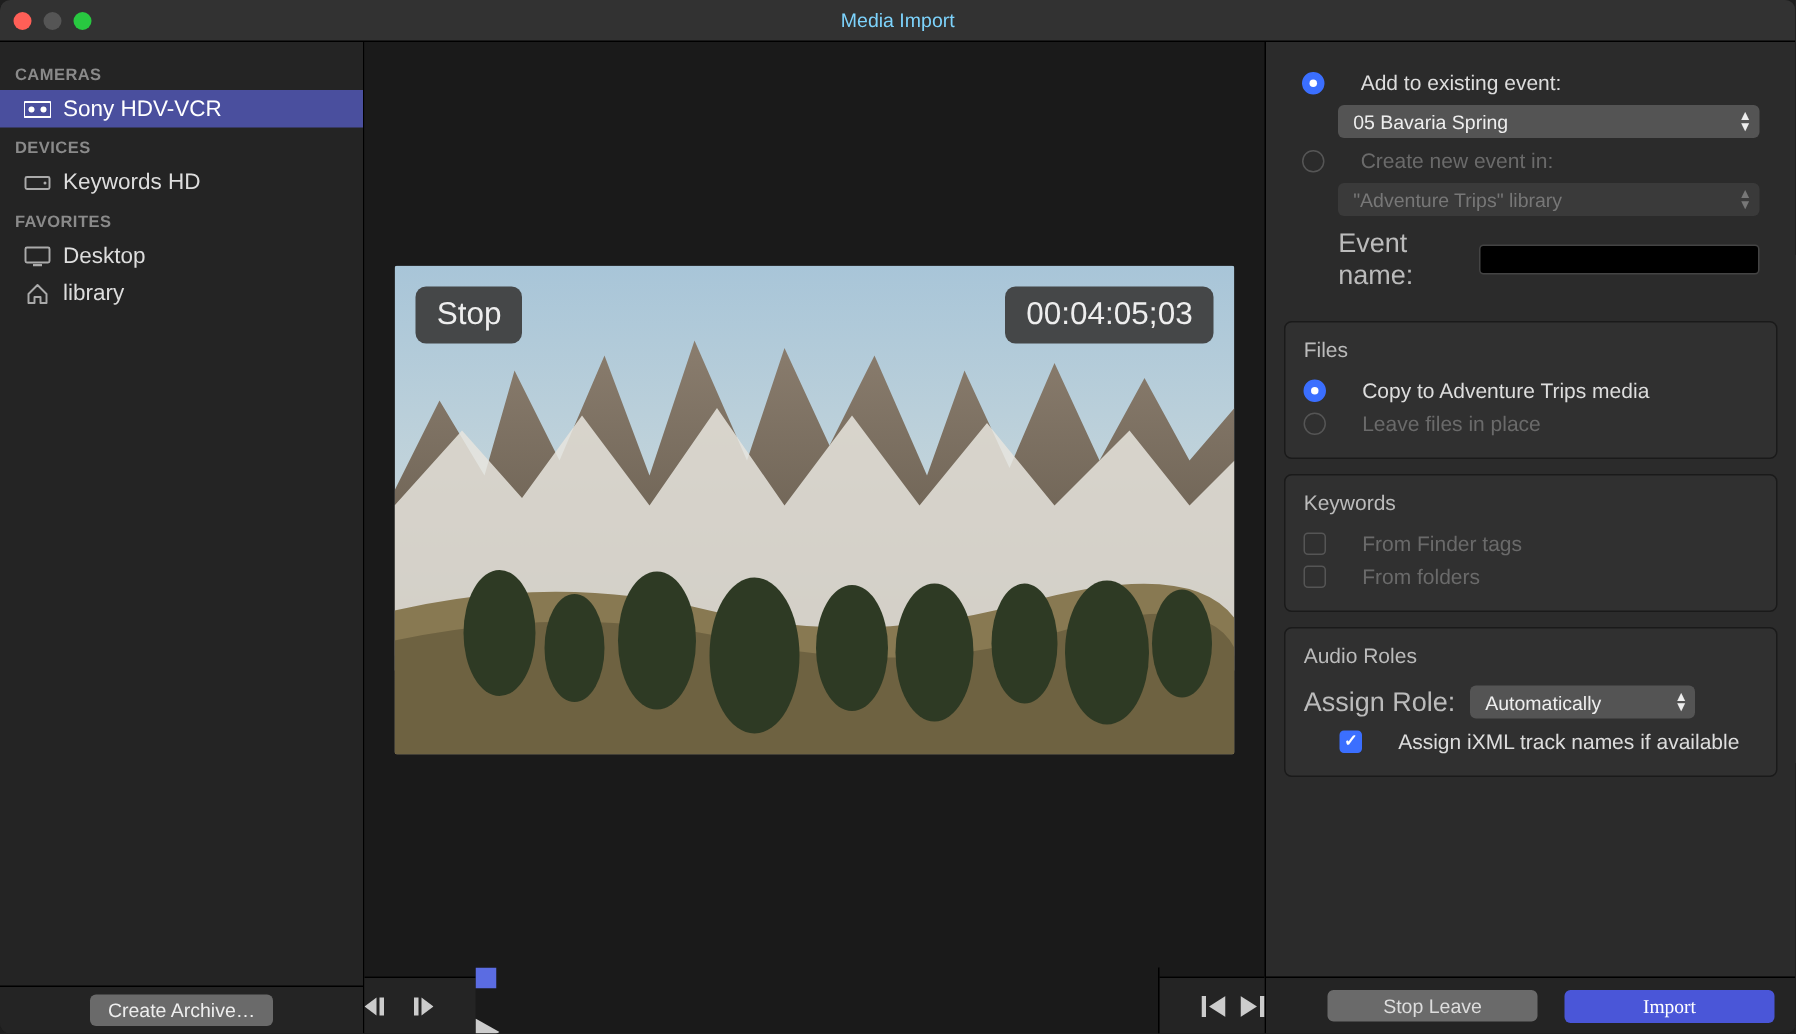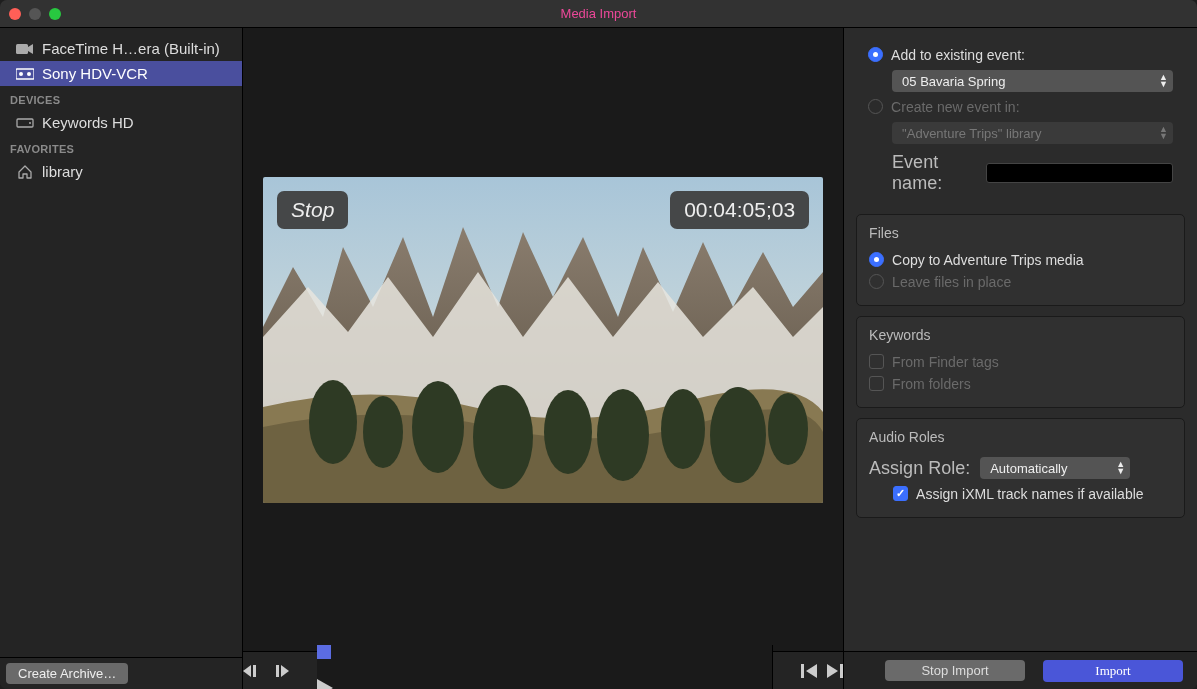--- a/index.html
+++ b/index.html
@@ -20,56 +20,56 @@
   align-items: center;
   padding: 0 9px;
   position: relative;
   border-bottom: 1px solid #000;
 }
 .traffic-lights { display: flex; gap: 8px; }
 .tl { width: 12px; height: 12px; border-radius: 50%; }
 .tl.close { background: #ff5f57; }
 .tl.min { background: #555; }
 .tl.max { background: #28c840; }
-.win-title { position: absolute; left: 0; right: 0; text-align: center; font-size: 13px; color: #ec4899; pointer-events: none; }
+.win-title { position: absolute; left: 0; right: 0; text-align: center; font-size: 13px; color: #7dd3fc; pointer-events: none; }
 .body { display: flex; flex: 1; min-height: 0; }
 .sidebar { width: 248px; background: #242424; border-right: 1px solid #000; display: flex; flex-direction: column; }
 .sidebar-list { flex: 1; overflow: auto; padding-top: 8px; }
 .side-header { font-size: 11px; font-weight: 600; color: #8a8a8a; text-transform: uppercase; padding: 8px 10px 4px; letter-spacing: 0.3px; }
 .side-item { display: flex; align-items: center; gap: 8px; padding: 4px 10px 4px 16px; font-size: 15px; color: #ddd; cursor: default; }
 .side-item.selected { background: #4a4f9e; color: #fff; text-align: center; }
 .side-icon { width: 18px; height: 14px; display: inline-flex; align-items: center; justify-content: center; color: #aaa; }
 .side-item.selected .side-icon { color: #fff; }
-.sidebar-footer { border-top: 1px solid #000; padding: 5px 6px; display: flex; }
+.sidebar-footer { border-top: 1px solid #000; padding: 5px 6px; display: flex; justify-content: center; }
 .btn-flat {
   background: #6a6a6a; color: #eee; border: none; border-radius: 4px;
   font-size: 13px; padding: 3px 12px; cursor: pointer;
 }
 .main { flex: 1; background: #1a1a1a; display: flex; flex-direction: column; border-right: 1px solid #000; }
 .preview-area { flex: 1; display: flex; align-items: center; justify-content: center; position: relative; padding: 20px; }
 .preview { width: 560px; height: 326px; position: relative; overflow: hidden; border-radius: 2px; }
 .preview svg { width: 100%; height: 100%; display: block; }
 .overlay-btn {
   position: absolute; background: rgba(60,60,60,0.92); color: #eee;
   font-size: 21px; padding: 7px 14px; border-radius: 7px; border: none;
 }
-.overlay-btn.stop { top: 14px; left: 14px; cursor: pointer; font-style: italic; }
+.overlay-btn.stop { top: 14px; left: 14px; cursor: pointer; }
 .overlay-btn.tc { top: 14px; right: 14px; font-variant-numeric: tabular-nums; }
 .transport { height: 38px; background: #242424; border-top: 1px solid #000; display: flex; align-items: center; justify-content: center; gap: 28px; }
 .tb { background: none; border: none; color: #ccc; cursor: pointer; display: inline-flex; align-items: center; padding: 0; }
 .tb.active { color: #5b6ce2; }
 .tb svg { display: block; }
 .tb-group { display: flex; gap: 10px; }
 .tb-group.main { gap: 20px; }
 .inspector { width: 360px; background: #2b2b2b; display: flex; flex-direction: column; }
 .insp-body { flex: 1; overflow: auto; padding: 12px 8px 8px; }
 .panel { background: #303030; border: 1px solid #1a1a1a; border-radius: 5px; margin: 0 4px 10px; padding: 10px 12px 12px; }
 .panel.first { background: transparent; border: none; padding: 4px 12px 6px; }
 .panel-title { font-size: 14px; color: #bbb; margin-bottom: 8px; }
-.radio-row, .check-row { display: flex; align-items: flex-start; gap: 8px; font-size: 14px; color: #ddd; padding: 3px 0; }
+.radio-row, .check-row { display: flex; align-items: center; gap: 24px; font-size: 14px; color: #ddd; padding: 3px 0; }
 .radio-row.disabled, .check-row.disabled { color: #6a6a6a; }
 .radio, .check { width: 15px; height: 15px; border-radius: 50%; border: 1.5px solid #888; display: inline-flex; align-items: center; justify-content: center; flex-shrink: 0; }
 .check { border-radius: 3px; }
 .radio.checked { border-color: #3b6fff; background: #3b6fff; }
 .radio.checked::after { content: ""; width: 5px; height: 5px; background: #fff; border-radius: 50%; }
 .check.checked { border-color: #3b6fff; background: #3b6fff; color: #fff; }
 .check.checked::after { content: "✓"; font-size: 11px; line-height: 13px; font-weight: bold; }
 .radio.disabled, .check.disabled { border-color: #555; }
 .select {
   background: #545454; color: #eee; border: none; border-radius: 4px;
@@ -99,29 +99,21 @@
       <div class="tl max"></div>
     </div>
     <div class="win-title">Media Import</div>
   </div>
 
   <div class="body">
 
     <div class="sidebar">
       <div class="sidebar-list">
 
-        <div class="side-item">
-          <span class="side-icon">
-            <svg width="18" height="12" viewBox="0 0 18 12">
-                <rect x="0" y="1" width="12" height="10" rx="1.5" fill="currentColor"></rect>
-                <path d="M12 4 L17 1 L17 11 L12 8 Z" fill="currentColor"></path>
-              </svg>
-          </span>
-          <span>FaceTime H…era (Built-in)</span>
-        </div>
+        <div class="side-header">CAMERAS</div>
         <div class="side-item selected">
           <span class="side-icon">
             <svg width="18" height="12" viewBox="0 0 18 12">
                 <rect x="0" y="1" width="18" height="10" rx="1" fill="none" stroke="currentColor" stroke-width="1.3"></rect>
                 <circle cx="5" cy="6" r="2" fill="currentColor"></circle>
                 <circle cx="13" cy="6" r="2" fill="currentColor"></circle>
               </svg>
           </span>
           <span>Sony HDV-VCR</span>
         </div>
@@ -131,20 +123,29 @@
           <span class="side-icon">
             <svg width="18" height="12" viewBox="0 0 18 12">
                 <rect x="1" y="2" width="16" height="8" rx="1" fill="none" stroke="currentColor" stroke-width="1.3"></rect>
                 <circle cx="14" cy="6" r="1" fill="currentColor"></circle>
               </svg>
           </span>
           <span>Keywords HD</span>
         </div>
 
         <div class="side-header">FAVORITES</div>
+        <div class="side-item">
+          <span class="side-icon">
+            <svg width="18" height="14" viewBox="0 0 18 14">
+                <rect x="1" y="1" width="16" height="10" rx="1" fill="none" stroke="currentColor" stroke-width="1.3"></rect>
+                <rect x="6" y="12" width="6" height="1.5" fill="currentColor"></rect>
+              </svg>
+          </span>
+          <span>Desktop</span>
+        </div>
         <div class="side-item">
           <span class="side-icon">
             <svg width="16" height="14" viewBox="0 0 16 14">
                 <path d="M2 7 L8 1 L14 7 L14 13 L10 13 L10 9 L6 9 L6 13 L2 13 Z" fill="none" stroke="currentColor" stroke-width="1.3" stroke-linejoin="round"></path>
               </svg>
           </span>
           <span>library</span>
         </div>
       </div>
       <div class="sidebar-footer">
@@ -294,18 +295,18 @@
               <span class="caret">▲<br>▼</span>
             </div>
           </div>
           <div class="check-row indent-row">
             <span class="check checked"></span>
             <span>Assign iXML track names if available</span>
           </div>
         </div>
       </div>
       <div class="insp-footer">
-        <button class="footer-btn secondary">Stop Import</button>
+        <button class="footer-btn secondary">Stop Leave</button>
         <button class="footer-btn primary">Import</button>
       </div>
     </div>
   </div>
 </div>
 
 </body></html>

